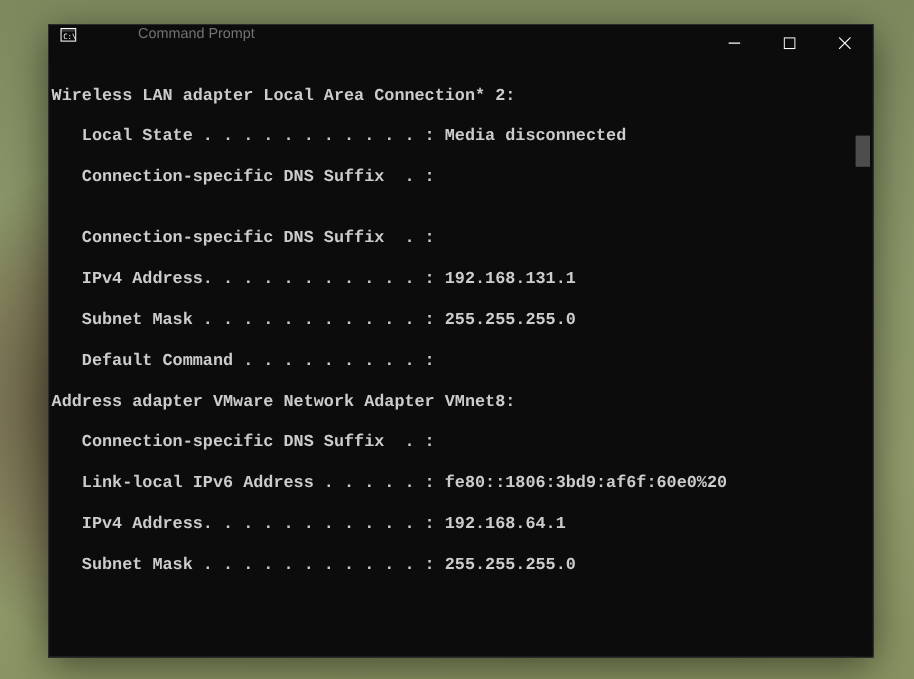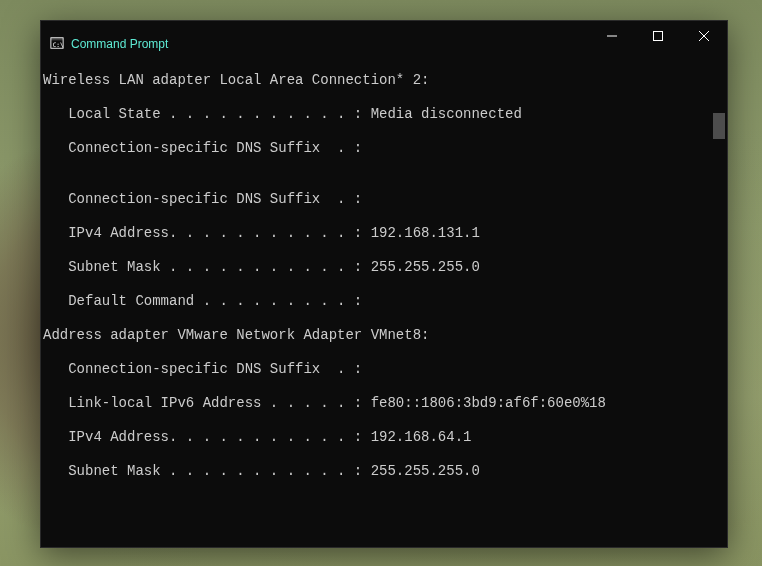--- a/index.html
+++ b/index.html
@@ -28,26 +28,27 @@
       background: #0c0c0c;
       border: 1px solid #2a2a2a;
       box-shadow: 0 8px 32px rgba(0,0,0,0.5);
       display: flex;
       flex-direction: column;
     }
     .titlebar {
       height: 30px;
       background: #0c0c0c;
       display: flex;
-      align-items: flex-end;
+      align-items: flex-start;
       padding-left: 8px;
-      color: #5eead4;
+      color: #737373;
       font-size: 12px;
       font-family: "Segoe UI", sans-serif;
       user-select: none;
+      gap: 44px;
     }
     .titlebar-icon {
       width: 16px;
       height: 16px;
       margin-right: 6px;
       display: flex;
       align-items: center;
       justify-content: center;
     }
     .titlebar-icon svg { width: 14px; height: 14px; }
@@ -67,20 +68,21 @@
     .terminal-body {
       flex: 1;
       padding: 4px 8px 8px 2px;
       overflow: hidden;
       position: relative;
       font-family: Consolas, "Courier New", monospace;
       font-size: 14px;
       line-height: 17px;
       color: #cccccc;
       white-space: pre;
+      font-weight: bold;
     }
     .scrollbar-track {
       position: absolute;
       right: 0;
       top: 30px;
       width: 16px;
       height: calc(100% - 30px);
       background: #0c0c0c;
     }
     .scrollbar-thumb {
@@ -135,21 +137,21 @@
 <span class="blank"></span><span class="line">Wireless LAN adapter Local Area Connection* 2:</span>
 <span class="blank"></span><span class="line">   Local State . . . . . . . . . . . : Media disconnected</span>
 <span class="line">   Connection-specific DNS Suffix  . :</span>
 <span class="blank"></span>
 <span class="blank"></span><span class="line">   Connection-specific DNS Suffix  . :</span>
 <span class="line">   IPv4 Address. . . . . . . . . . . : 192.168.131.1</span>
 <span class="line">   Subnet Mask . . . . . . . . . . . : 255.255.255.0</span>
 <span class="line">   Default Command . . . . . . . . . :</span>
 <span class="blank"></span><span class="line">Address adapter VMware Network Adapter VMnet8:</span>
 <span class="blank"></span><span class="line">   Connection-specific DNS Suffix  . :</span>
-<span class="line">   Link-local IPv6 Address . . . . . : fe80::1806:3bd9:af6f:60e0%18</span>
+<span class="line">   Link-local IPv6 Address . . . . . : fe80::1806:3bd9:af6f:60e0%20</span>
 <span class="line">   IPv4 Address. . . . . . . . . . . : 192.168.64.1</span>
 <span class="line">   Subnet Mask . . . . . . . . . . . : 255.255.255.0</span>
 
 <span class="blank"></span>
 <span class="blank"></span>
 
 <span class="blank"></span>
   </div>
 
   <div class="scrollbar-track">

